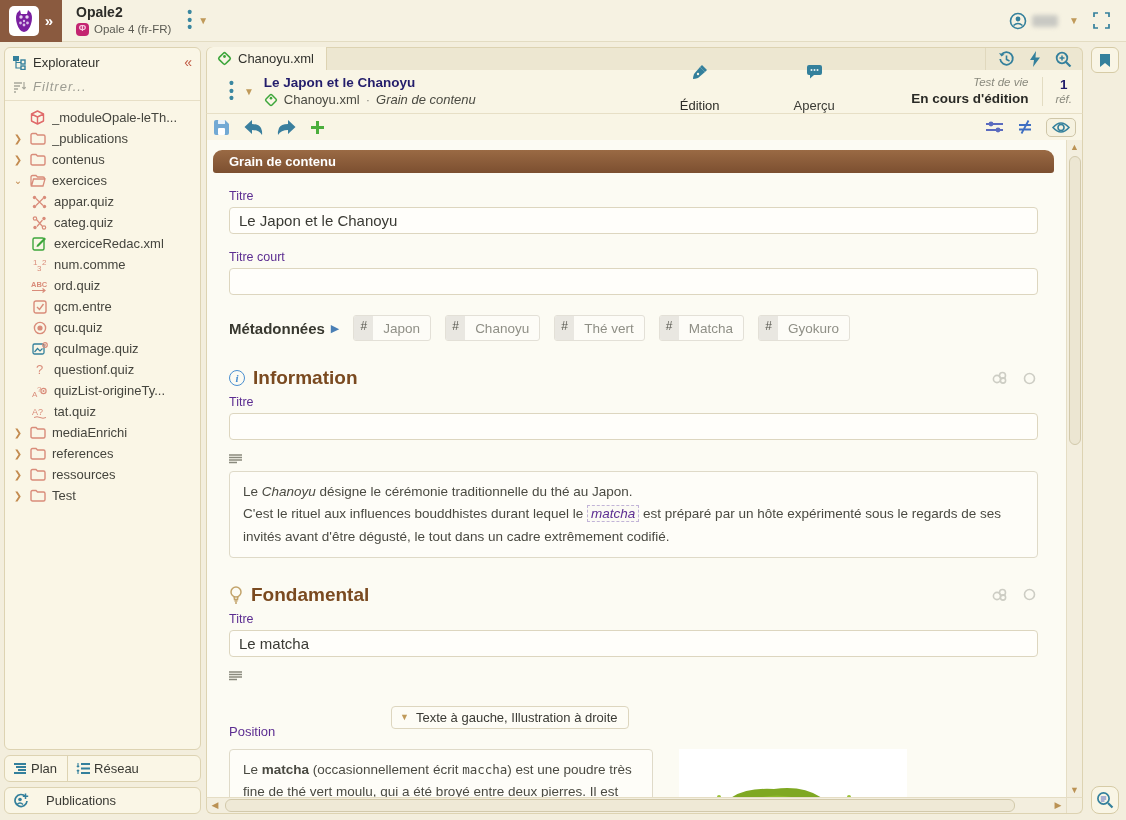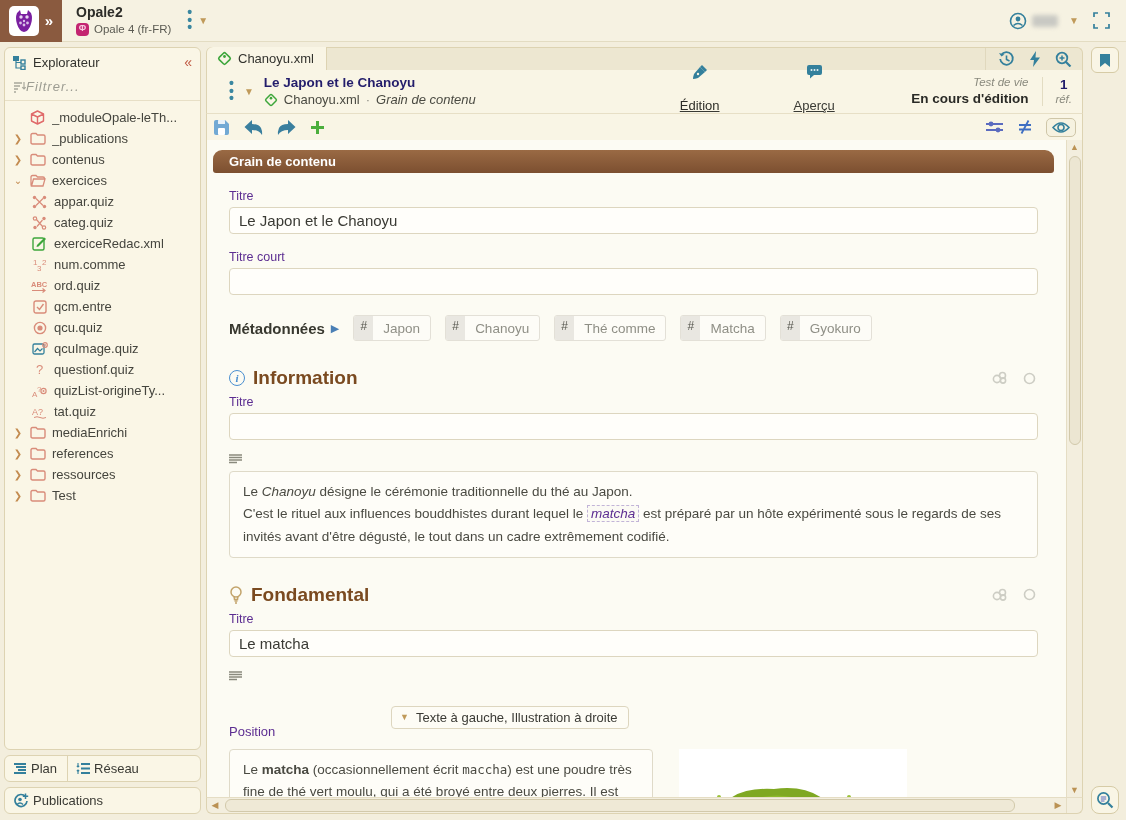--- a/index.html
+++ b/index.html
@@ -32,47 +32,47 @@
 
   
   .main { flex:1; display:flex; padding:5px 4px 6px 4px; gap:5px; min-height:0; }
 
   
   .leftcol { width:197px; display:flex; flex-direction:column; gap:5px; flex:0 0 auto; min-height:0;border-radius:19px; }
   .panel { background:#faf6e6; border:1px solid #ddd3b2; border-radius:6px; }
   .explorer { flex:1; display:flex; flex-direction:column; overflow:hidden; min-height:0; }
   .exp-header { display:flex; align-items:center; gap:5px; padding:6px 8px 5px 7px; font-size:13px; color:#33332e; }
   .exp-collapse { margin-left:auto; color:#c05a44; font-size:14px; cursor:pointer; }
-  .filter-row { display:flex; align-items:center; gap:0; padding:4px 8px 6px 8px; border-bottom:1px solid #e7dfc6; color:#9c9c92; font-style:italic; font-size:13px; letter-spacing:1px; }
+  .filter-row { display:flex; align-items:center; gap:7px; padding:4px 8px 6px 8px; border-bottom:1px solid #e7dfc6; color:#9c9c92; font-style:italic; font-size:13px; letter-spacing:1px; }
   .tree { padding:6px 2px; overflow:hidden; flex:1; }
   .trow { display:flex; align-items:center; height:21px; gap:6px; padding-left:6px; cursor:default; white-space:nowrap; }
   .trow .tw { width:10px; color:#c38b50; font-size:10px; text-align:center; flex:0 0 auto; }
   .trow .ticon { width:17px; display:flex; justify-content:center; flex:0 0 auto; }
   .trow.child { padding-left:24px; }
   .tlabel { font-size:13px; color:#45453e; overflow:hidden; text-overflow:ellipsis; }
 
   .left-tabs { height:27px; display:flex; align-items:stretch; overflow:hidden; }
   .ltab { display:flex; align-items:center; gap:3px; padding:0 10px 0 8px; font-size:13px; color:#3a3a34; }
   .ltab + .ltab { border-left:1px solid #ddd3b2; }
-  .pub-bar { height:27px; display:flex; align-items:center; gap:4px; padding:0 8px; font-size:13px; color:#3a3a34; }
+  .pub-bar { height:27px; display:flex; align-items:center; gap:17px; padding:0 8px; font-size:13px; color:#3a3a34; }
 
   
   .editor { flex:1; display:flex; flex-direction:column; min-width:0; min-height:0; }
   .tabstrip { height:23px; display:flex; align-items:flex-end; background:#ede7d1; border:1px solid #ddd3b2; border-bottom:none; border-radius:6px 6px 0 0; }
   .doc-tab { height:23px; display:flex; align-items:center; gap:6px; background:#f9f5e5; padding:0 12px 0 10px; border-right:1px solid #ddd3b2; border-radius:6px 0 0 0; font-size:13px; color:#33332e; }
   .strip-icons { margin-left:auto; display:flex; align-items:center; gap:14px; padding-right:10px; border-left:1px solid #e0d8bd; height:100%; padding-left:12px; }
   .docheader { background:#f9f5e5; border:1px solid #ddd3b2; border-top:none; border-bottom:1px solid #e7dfc6; display:flex; align-items:center; padding:4px 10px 4px 6px; height:44px; }
   .dh-menu { display:flex; align-items:center; gap:4px; margin-right:10px; }
   .dh-titleblock { line-height:1.25; }
   .dh-title { color:#231d6b; font-weight:bold; font-size:13.5px; }
   .dh-subrow { display:flex; align-items:center; gap:6px; font-size:13px; color:#4a4a42; }
   .dh-subtype { font-style:italic; }
   .dh-dot { color:#8a8a80; }
   .viewtabs { display:flex; gap:46px; margin-left:190px; }
-  .vtab { display:flex; flex-direction:column; align-items:center; gap:18px; font-size:13px; color:#3a3a34; padding:0 6px;text-decoration:underline; }
+  .vtab { display:flex; flex-direction:column; align-items:center; gap:18px; font-size:13px; color:#3a3a34; padding:0 6px; }
   .vtab .vlabel { padding:0 8px 3px 8px; }
   .vtab.active .vlabel { border-bottom:3px solid #8a8a74; font-weight:normal; color:#2e2e28; }
   .lifecycle { margin-left:auto; text-align:right; line-height:1.3; margin-right:14px; }
   .lc-label { font-style:italic; color:#8a8a7e; font-size:11.5px; }
   .lc-value { font-weight:bold; color:#2a2a26; font-size:13.5px; }
   .refbox { text-align:center; line-height:1.15; padding-left:12px; border-left:1px solid #e3dcc2; }
   .ref-num { color:#231d6b; font-weight:bold; font-size:13.5px; }
   .ref-lbl { font-style:italic; color:#8a8a7e; font-size:11.5px;text-align:right; }
 
   .toolbar { background:#f9f5e5; border-left:1px solid #ddd3b2; border-right:1px solid #ddd3b2; display:flex; align-items:center; height:26px; padding:0 6px; gap:14px; }
@@ -565,21 +565,21 @@
               <div class="chip">
                 <span class="hash">#</span>
                 <span class="chlbl">Japon</span>
               </div>
               <div class="chip">
                 <span class="hash">#</span>
                 <span class="chlbl">Chanoyu</span>
               </div>
               <div class="chip">
                 <span class="hash">#</span>
-                <span class="chlbl">Thé comme</span>
+                <span class="chlbl">Thé vert</span>
               </div>
               <div class="chip">
                 <span class="hash">#</span>
                 <span class="chlbl">Matcha</span>
               </div>
               <div class="chip">
                 <span class="hash">#</span>
                 <span class="chlbl">Gyokuro</span>
               </div>
             </div>

